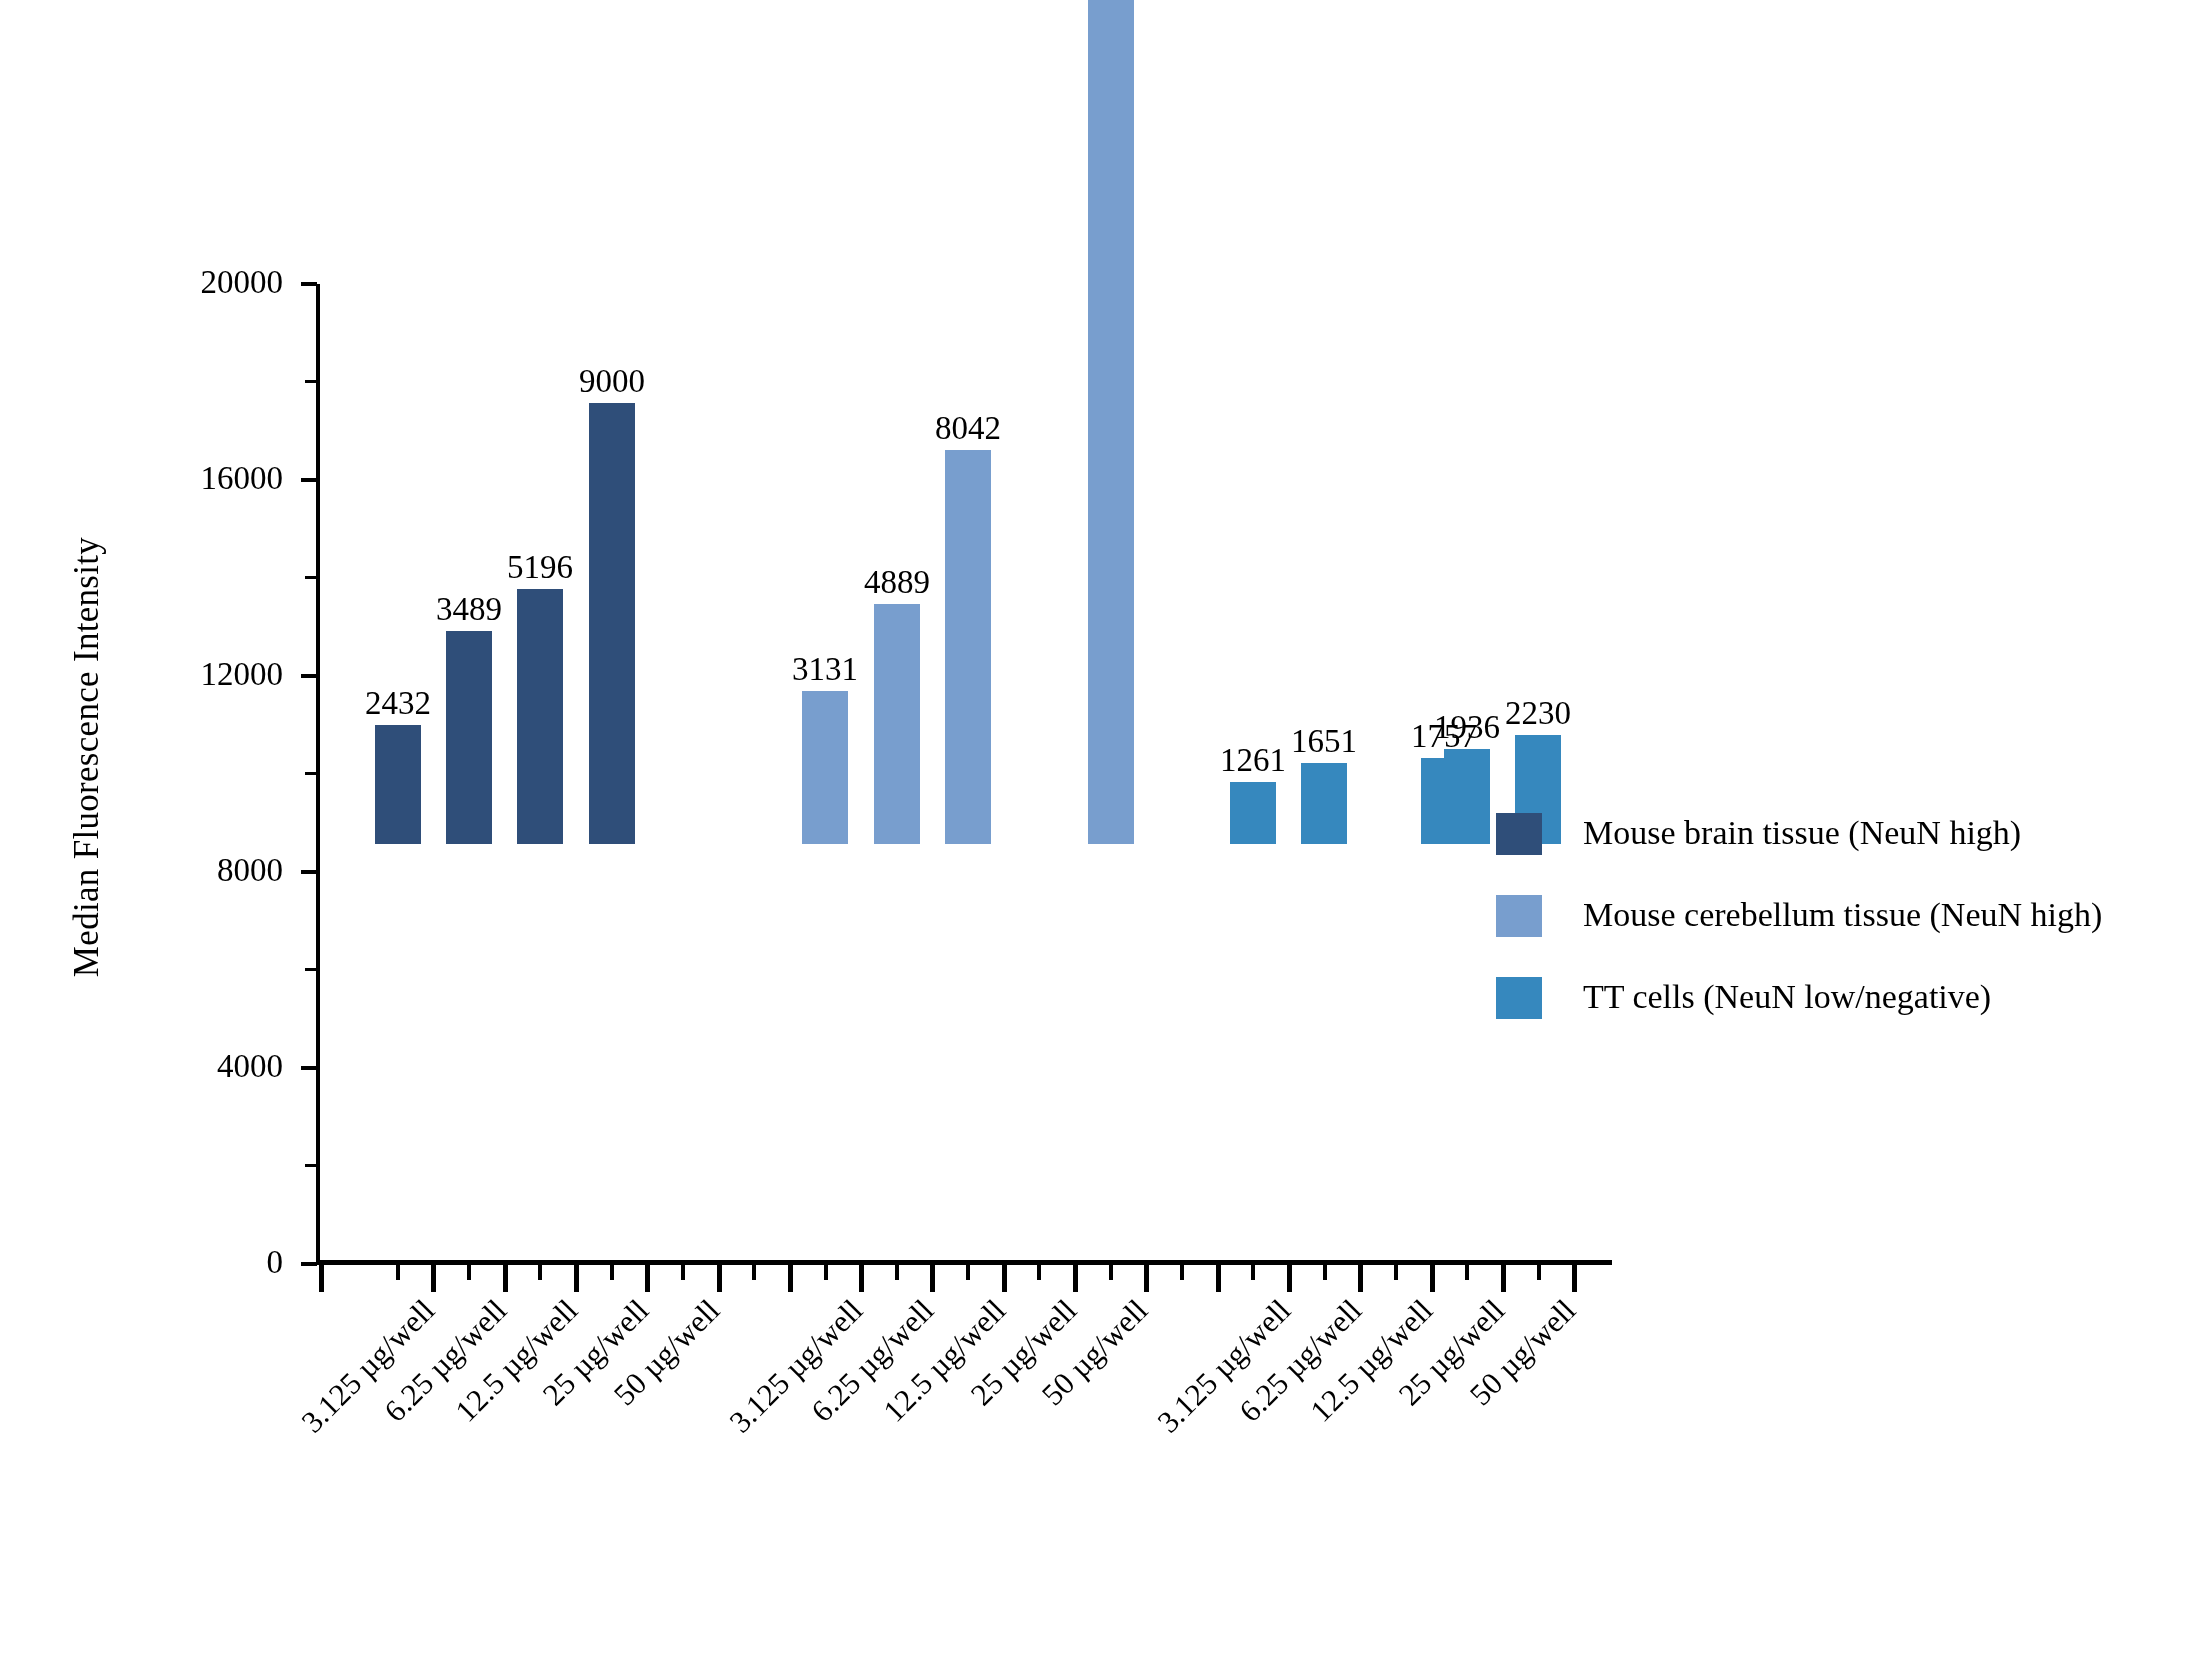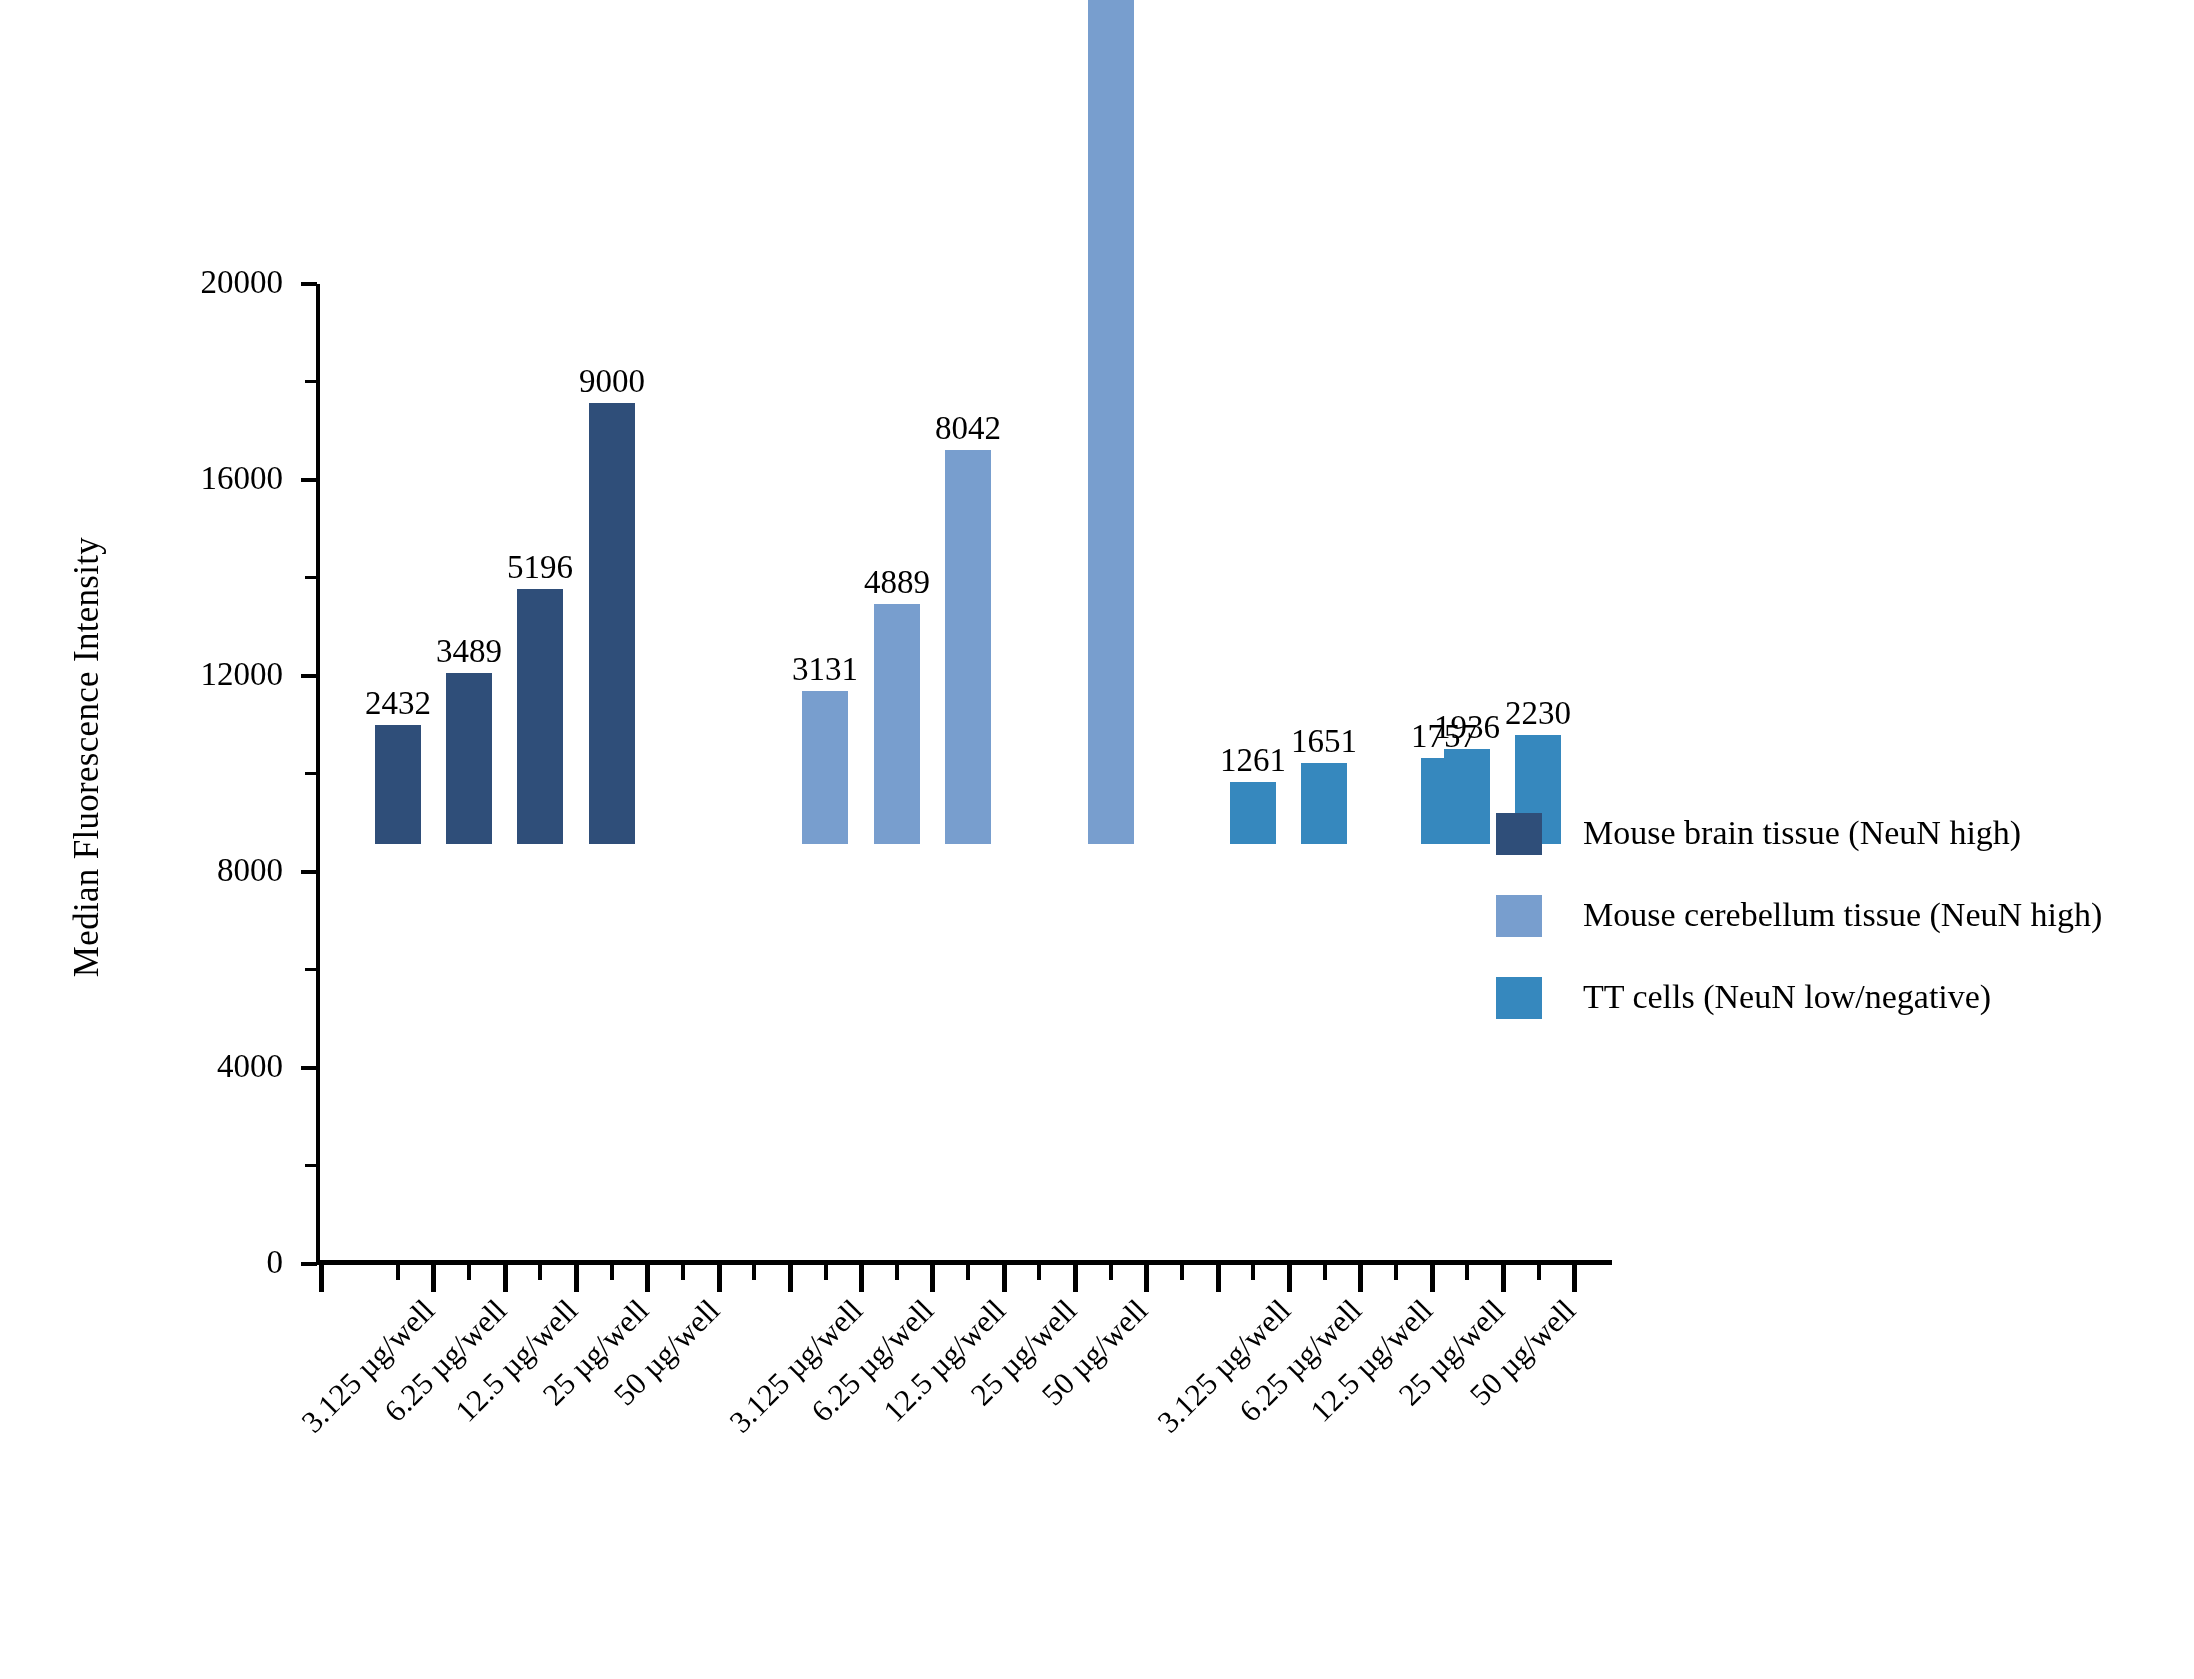--- a/index.html
+++ b/index.html
@@ -234,21 +234,21 @@
       <div class="xtick major" style="left: 1501px;"></div>
       <div class="xtick minor" style="left: 1537px;"></div>
       <div class="xtick major" style="left: 1572px;"></div>
     </div>
 
   <div class="bars-layer" id="bars-layer">
       <div class="bar-wrap" style="left: 375px; width: 46px; height: 119px; bottom: 416px;">
         <div class="bar-rect" style="height: 100%; background: rgb(47, 78, 121);"></div>
         <span class="bar-value">2432</span>
       </div>
-      <div class="bar-wrap" style="left: 446px; width: 46px; height: 171px; bottom: 416px;">
+      <div class="bar-wrap" style="left: 446px; width: 46px; height: 213px; bottom: 416px;">
         <div class="bar-rect" style="height: 100%; background: rgb(47, 78, 121);"></div>
         <span class="bar-value">3489</span>
       </div>
       <div class="bar-wrap" style="left: 517px; width: 46px; height: 255px; bottom: 416px;">
         <div class="bar-rect" style="height: 100%; background: rgb(47, 78, 121);"></div>
         <span class="bar-value">5196</span>
       </div>
       <div class="bar-wrap" style="left: 589px; width: 46px; height: 441px; bottom: 416px;">
         <div class="bar-rect" style="height: 100%; background: rgb(47, 78, 121);"></div>
         <span class="bar-value">9000</span>

